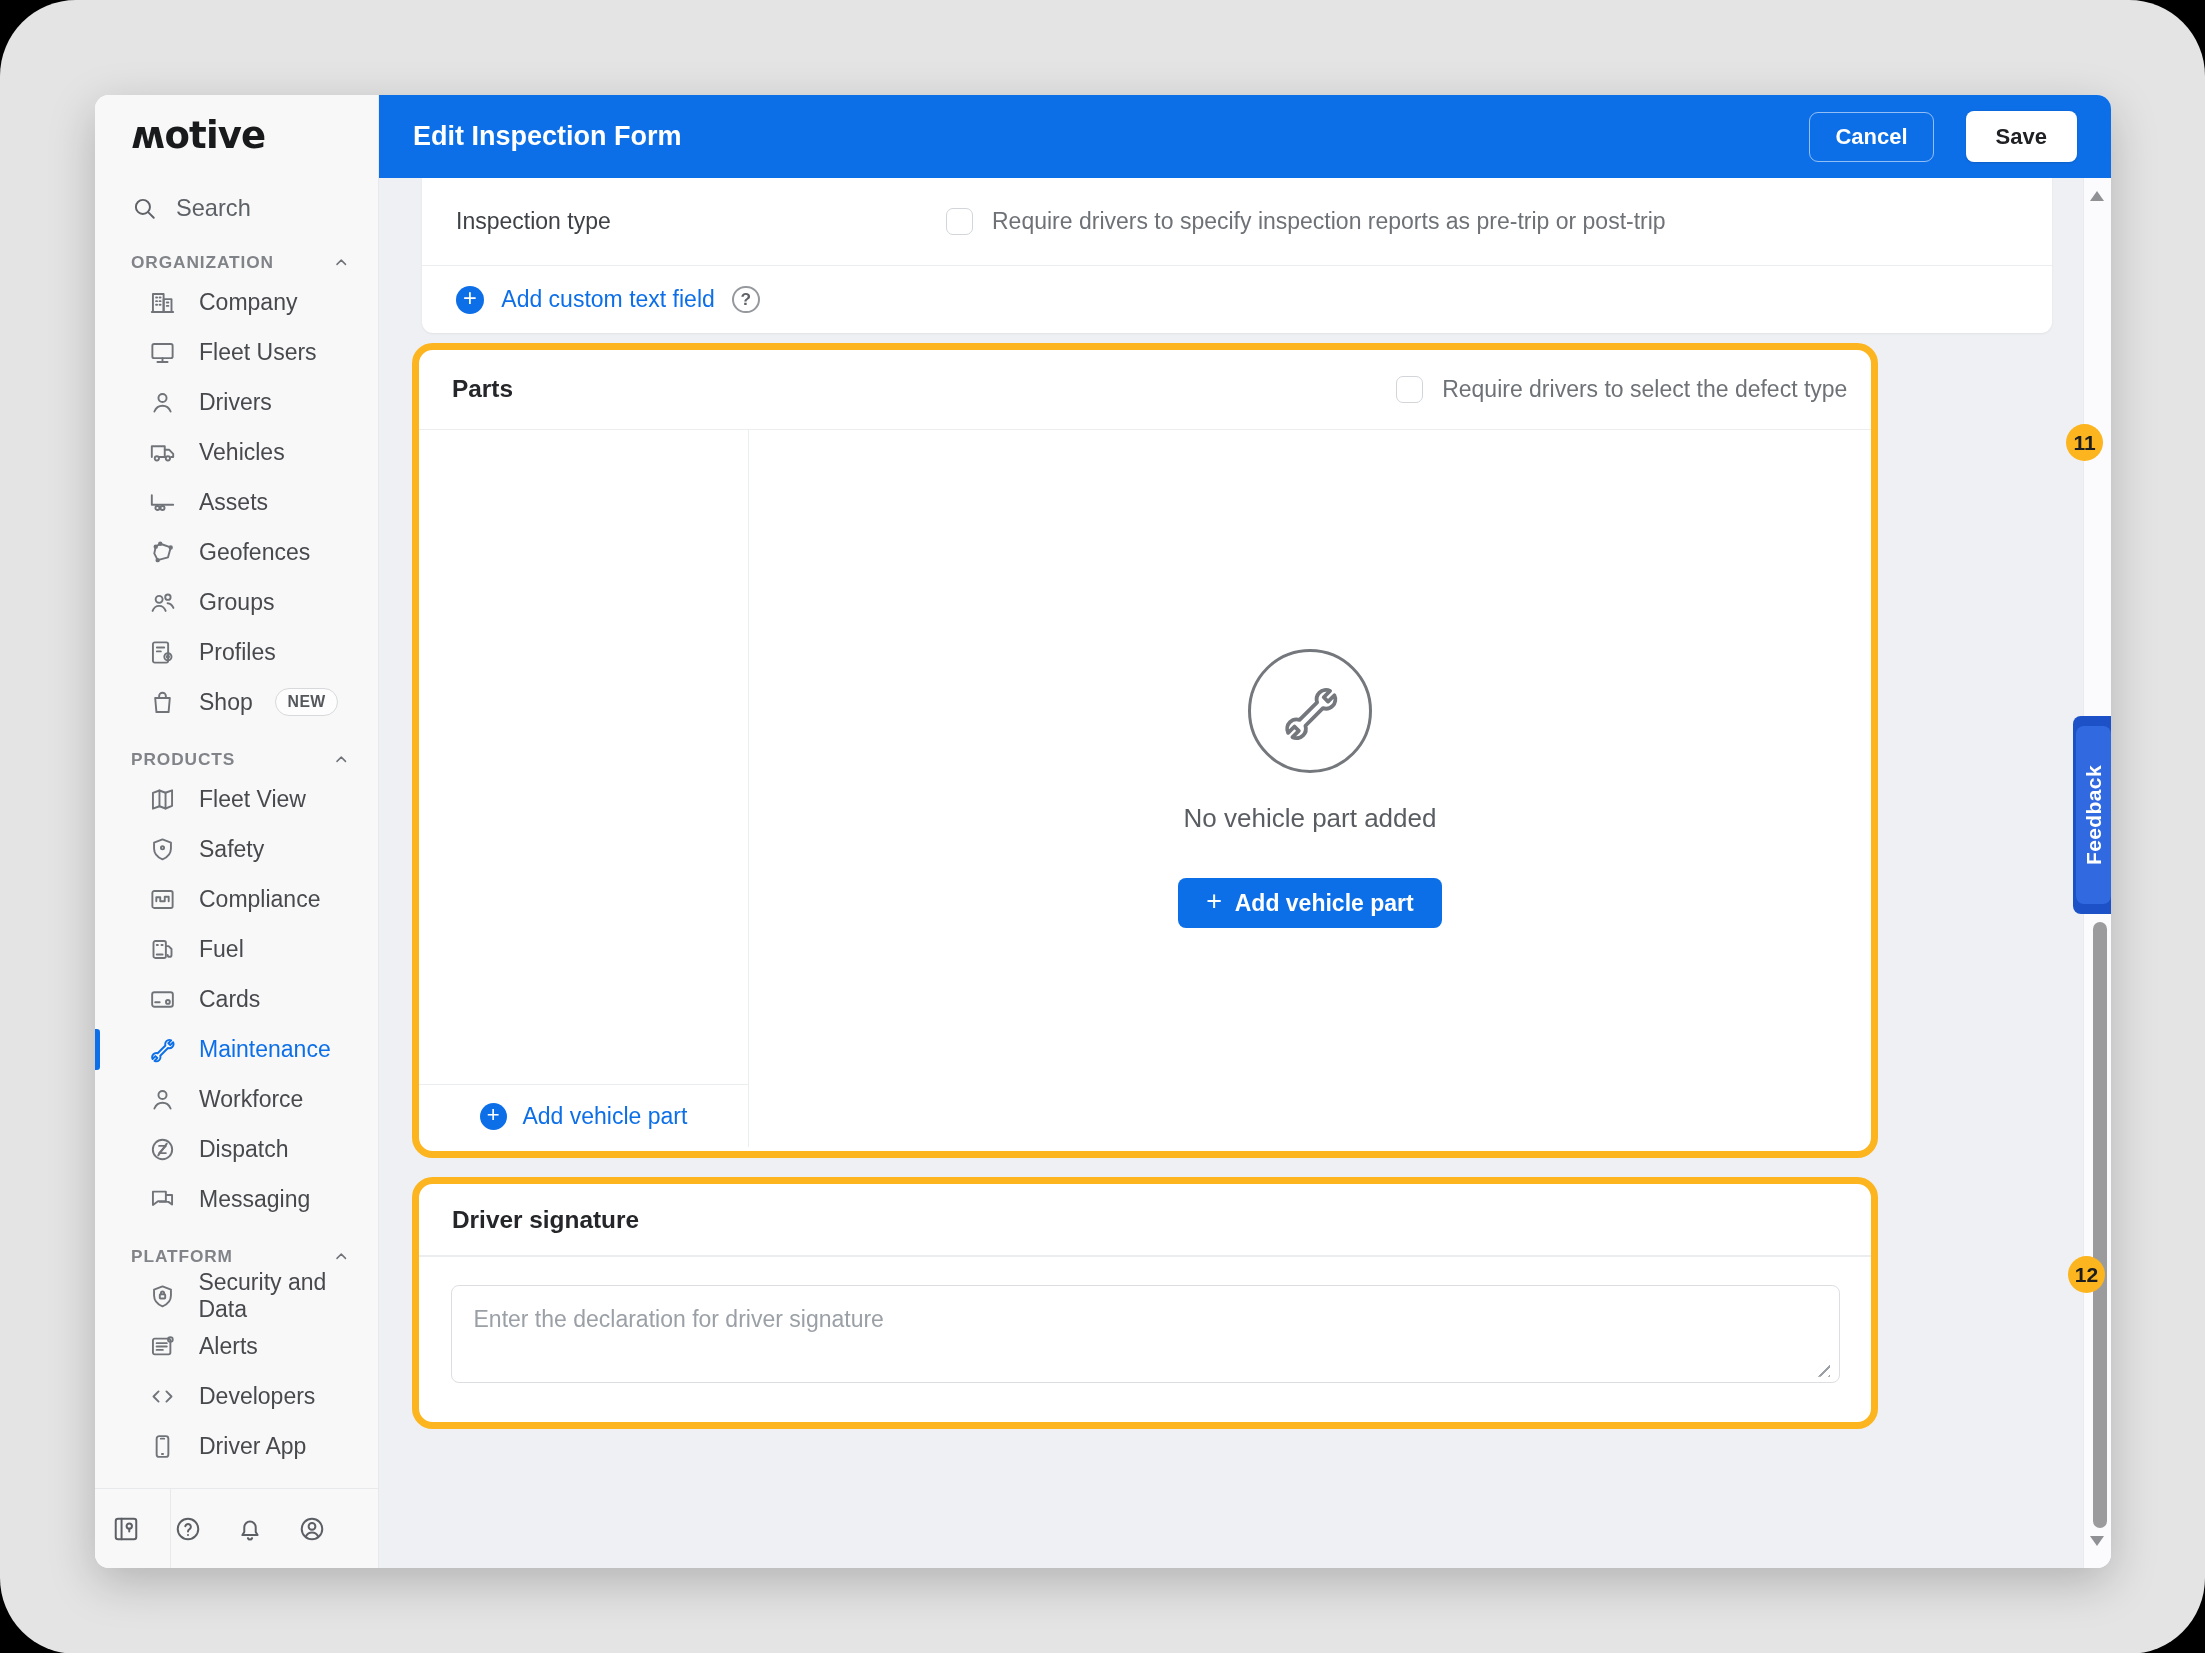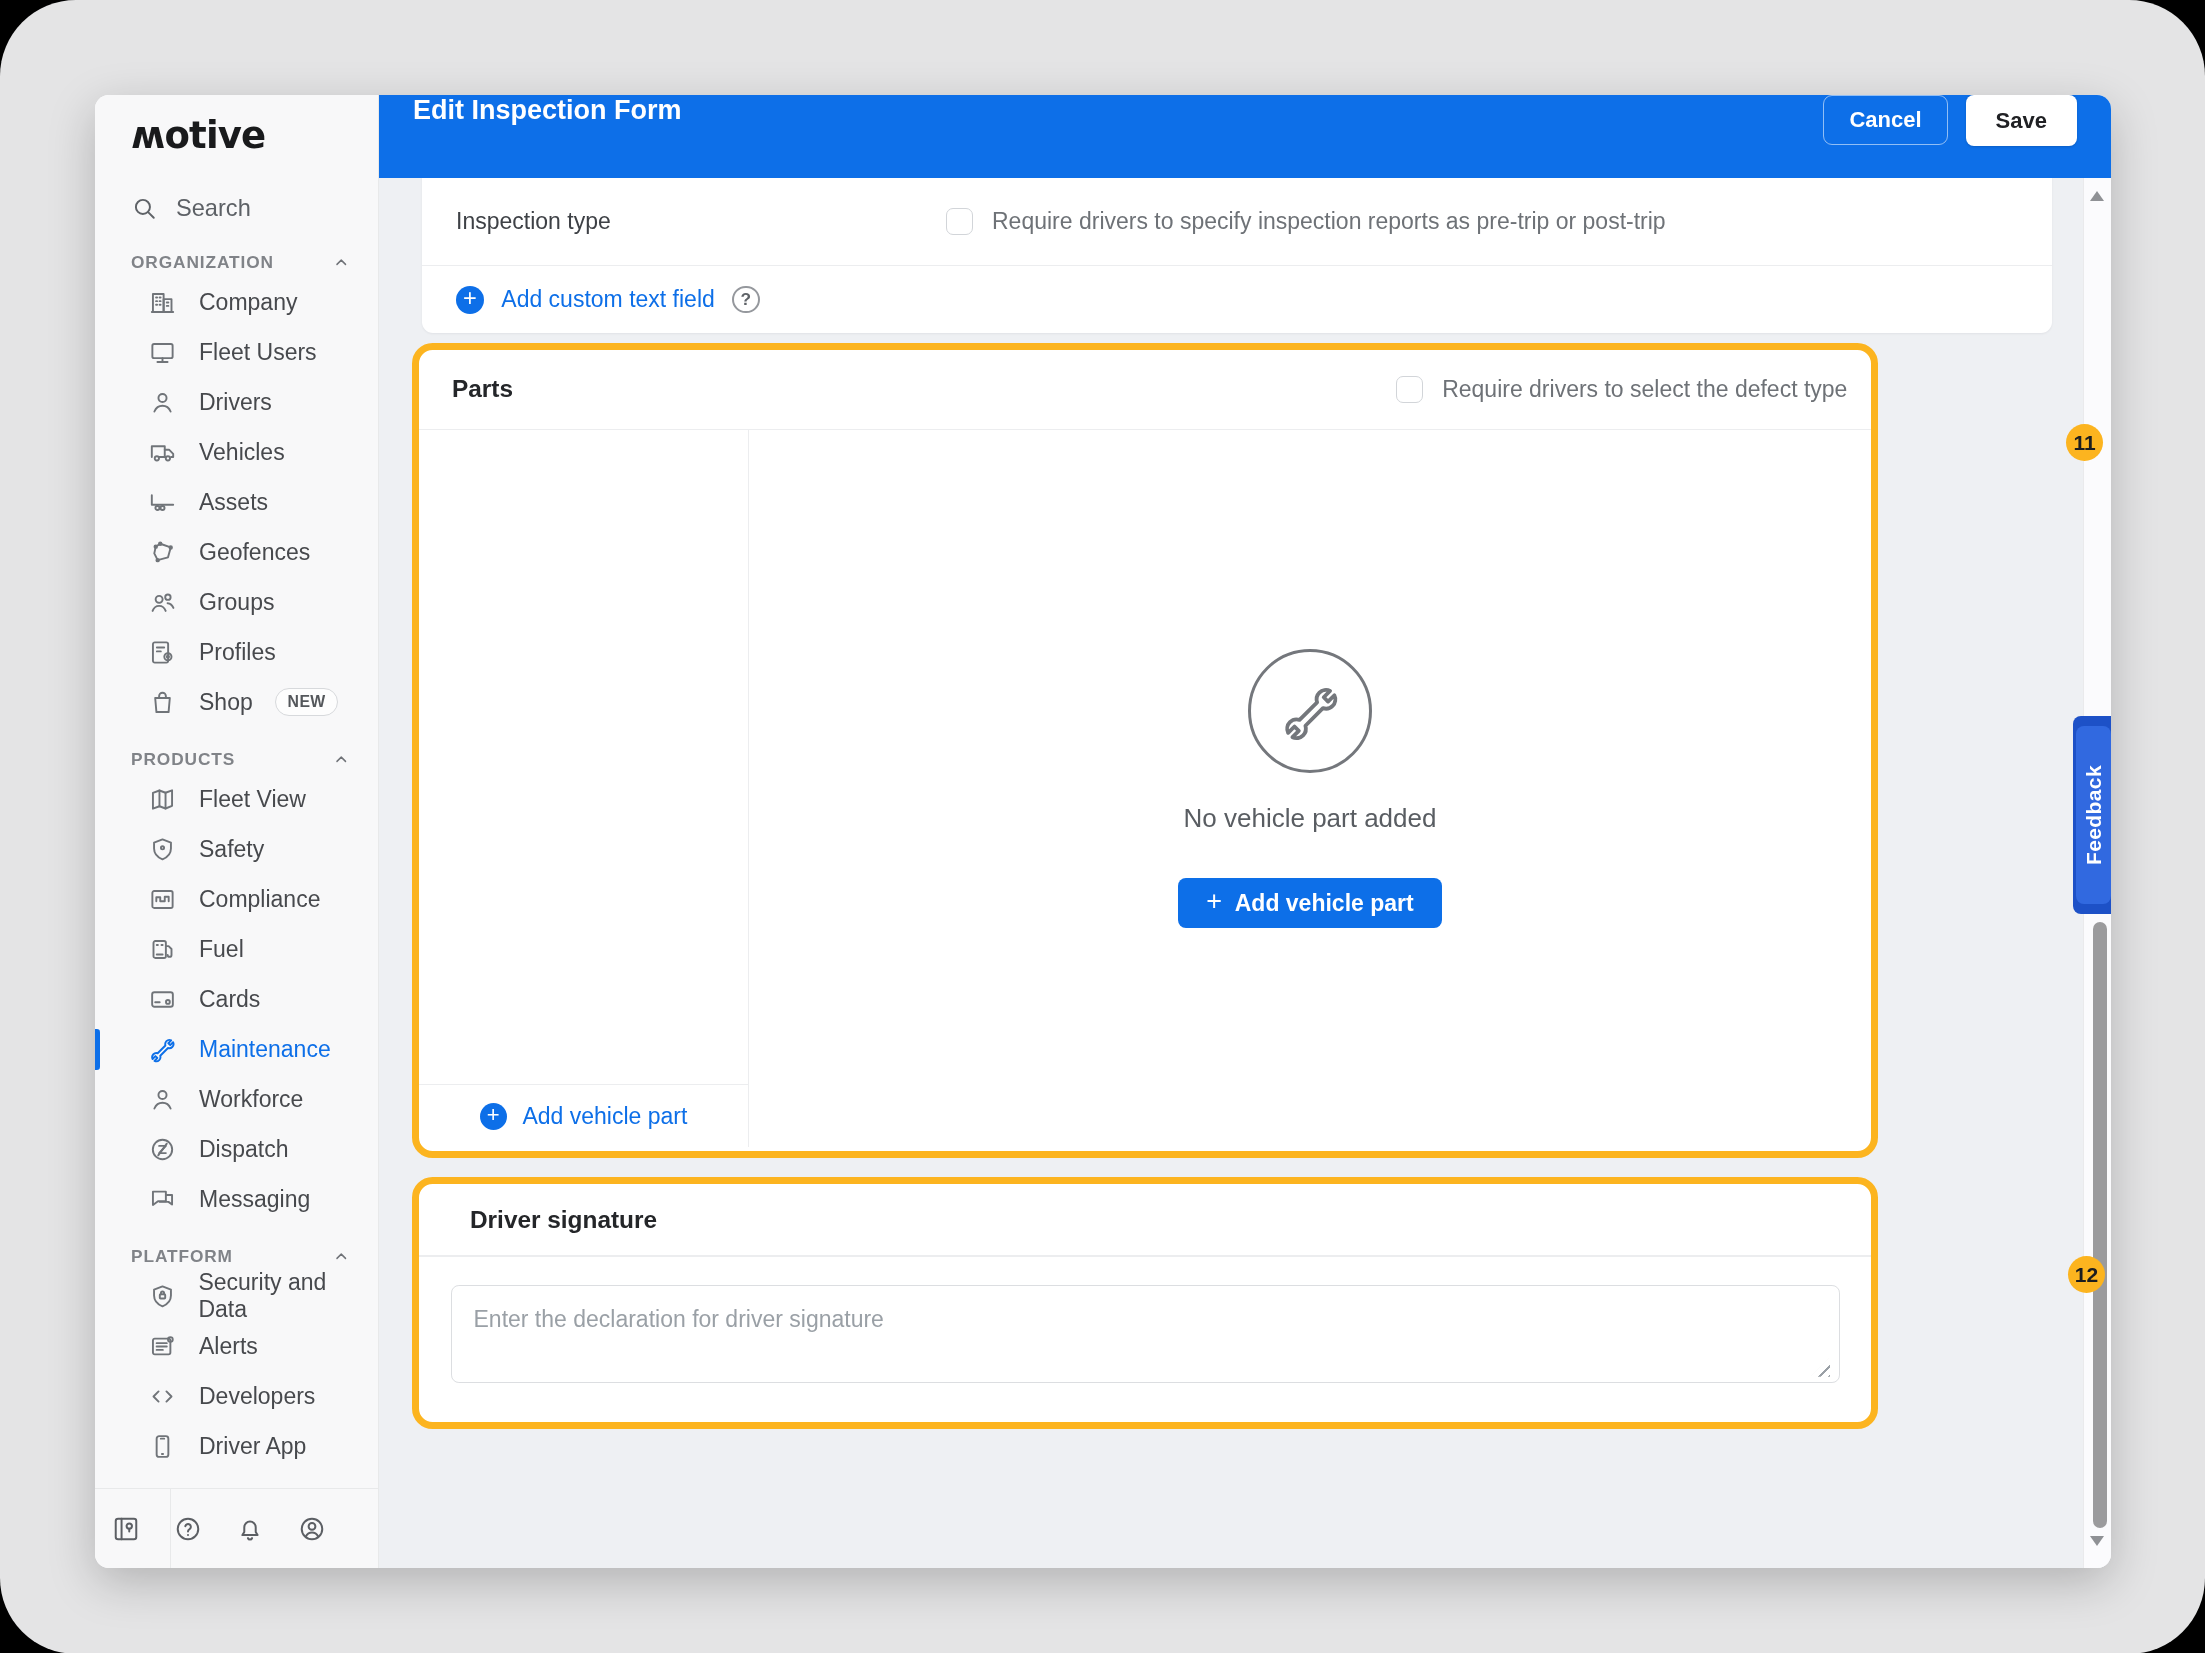--- a/index.html
+++ b/index.html
@@ -34,22 +34,22 @@
   .pill-badge { margin-left:1.6px; font-size:15.8px; font-weight:700; letter-spacing:0.4px; color:#54575b;
                 border:1.6px solid #d7d9dc; border-radius:787px; padding:3.9px 11.8px; background:#fdfdfd; }
   .side-footer { margin-top:auto; border-top:0.8px solid #e8e9ea; height:80px; display:flex; align-items:center; position:relative; }
   .side-footer .f-icon { width:62px; display:flex; justify-content:center; color:#5c5f64; cursor:pointer; }
   .side-footer .f-icon:first-child { margin-left:17.3px; }
   .side-footer .f-icon svg { width:28px; height:28px; }
   .side-footer .f-sep { position:absolute; left:75px; top:0; bottom:0; width:0.8px; background:#e8e9ea; }
 
   
   .main { flex:1; display:flex; flex-direction:column; background:#eef0f3; position:relative; }
-  .appbar { height:83px; flex:0 0 83px; background:var(--accent); display:flex; align-items:flex-start;
-            padding:0 34px; gap:18px; }
+  .appbar { height:83px; flex:0 0 83px; background:var(--accent); display:flex; align-items:center;
+            padding:0 34px; gap:32px; }
   .appbar-title { flex:1; font-size:27px; font-weight:700; color:#fff; }
   .btn-cancel { font-size:22px; font-weight:600; color:#fff; background:transparent;
                 border:1.6px solid rgba(255,255,255,.55); border-radius:9px; padding:11px 25px; cursor:pointer; }
   .btn-save { font-size:22px; font-weight:700; color:#202124; background:#fff; border:none;
               border-radius:7.9px; padding:12.6px 30px; cursor:pointer; box-shadow:0 0.8px 2.4px rgba(0,0,0,.15); }
 
   .scroll { position:relative; flex:1; overflow:hidden; }
 
   .form-card { margin-left:43px; width:1630px; background:#fff; border-radius:0 0 11px 11px;
                box-shadow:0 0.8px 2.4px rgba(20,24,31,.06); }
@@ -84,21 +84,21 @@
   .parts-left-footer .plus-circle { width:27px; height:27px; font-size:22px; }
   .parts-empty { flex:1; display:flex; flex-direction:column; align-items:center; justify-content:center; }
   .empty-circle { width:124px; height:124px; border:3.2px solid #74777c; border-radius:50%;
                   display:flex; align-items:center; justify-content:center; color:#74777c; margin-bottom:30px; }
   .empty-circle svg { width:61px; height:61px; }
   .empty-text { font-size:26px; color:#595d62; margin-bottom:44px; }
   .btn-primary { display:flex; align-items:center; gap:12.6px; height:50px; padding:0 28px; background:var(--accent);
                  color:#fff; border:none; border-radius:7.9px; font-size:23px; font-weight:700; cursor:pointer; }
   .btn-primary .plus { font-size:27px; font-weight:400; margin-top:-2.4px; }
 
-  .sig-head { height:71px; display:flex; align-items:center; padding-left:51px; }
+  .sig-head { height:71px; display:flex; align-items:center; padding-left:33px; }
   .sig-body { padding:28px 31.5px 35px 31.5px; position:relative; }
   .sig-textarea { width:100%; height:98px; border:1.6px solid #dcdee1; border-radius:7.9px; resize:none;
                   padding:20.5px 22px; font-size:23px; color:#3e4146; outline:none; background:#fff;
                   font-family:"Liberation Sans","DejaVu Sans",sans-serif; }
   .sig-textarea::placeholder { color:#9aa0a6; }
   .resize-handle { position:absolute; right:41px; bottom:44px; width:19px; height:19px;
                    background:repeating-linear-gradient(135deg, transparent 0 4.7px, #9aa0a6 4.7px 6.7px);
                    clip-path:polygon(100% 0, 100% 100%, 0 100%); }
 
   .num-badge { position:absolute; width:37px; height:37px; border-radius:50%; background:var(--highlight);

